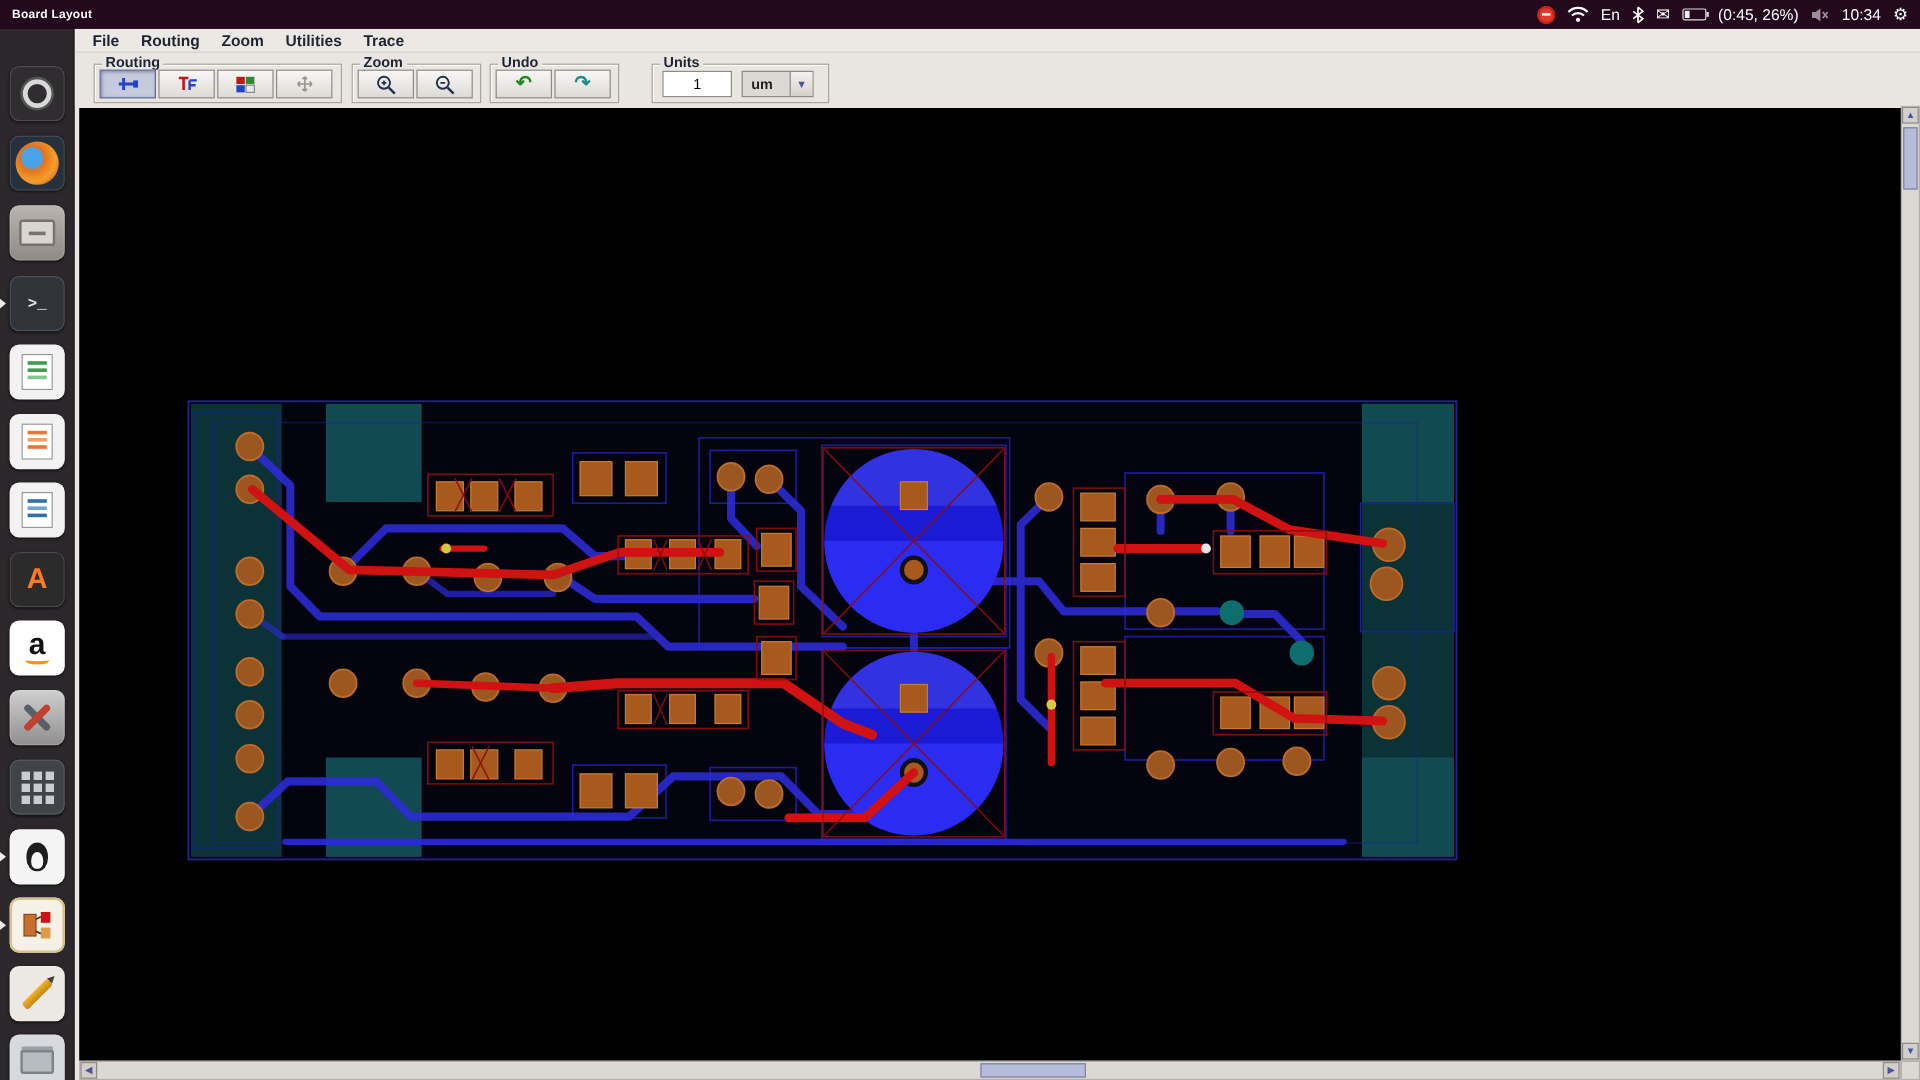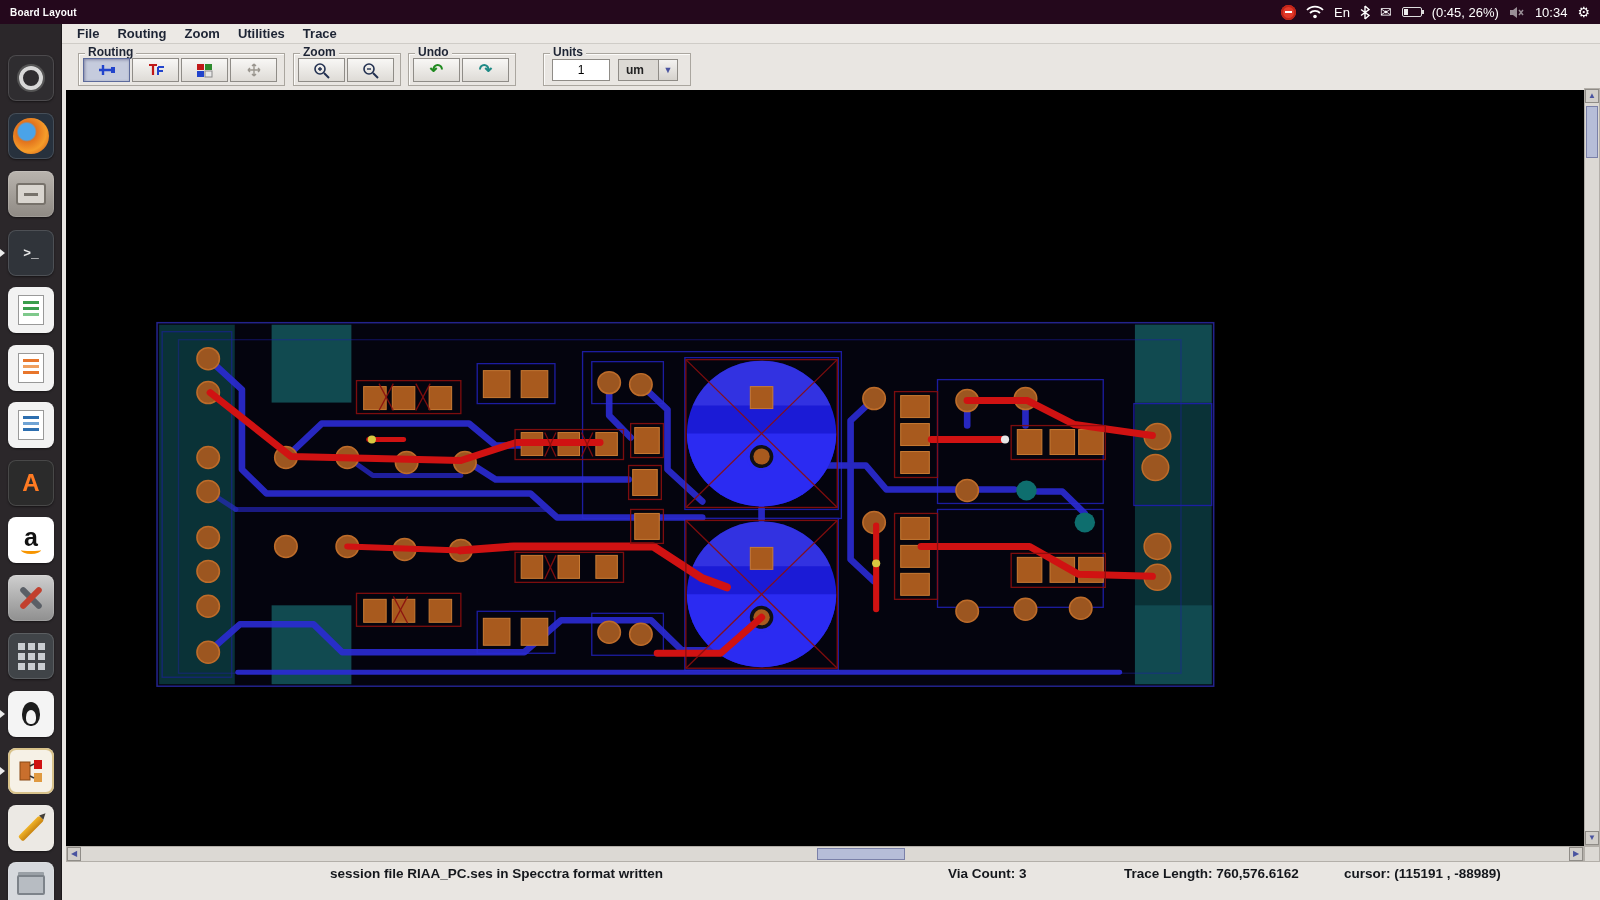--- a/index.html
+++ b/index.html
@@ -509,21 +509,15 @@
 
     <div id="hscrollrow">
       <div id="hscroll">
         <span class="sbtn">◀</span>
         <span class="hthumb"></span>
         <span class="sbtn">▶</span>
       </div>
       <div id="hcorner"></div>
     </div>
 
-    <div id="statusbar">
-      <span class="st-msg">session file RIAA_PC.ses in Specctra format written</span>
-      <span class="st-via">Via Count: 3</span>
-      <span class="st-trace">Trace Length: 760,576.6162</span>
-      <span class="st-cursor">cursor: (115191 , -88989)</span>
-    </div>
 
   </div>
 </div>
 
 </body></html>

